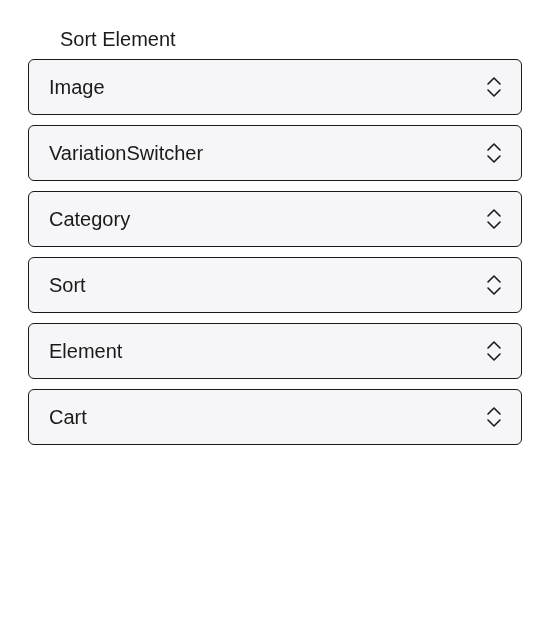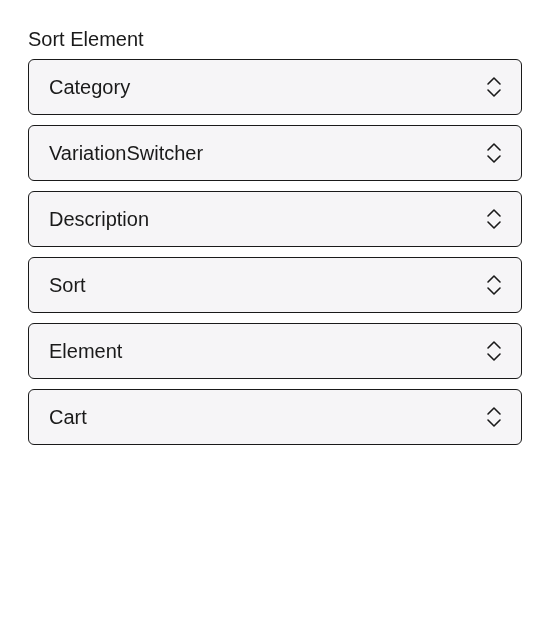--- a/index.html
+++ b/index.html
@@ -11,20 +11,21 @@
       font-family: "Segoe UI", Tahoma, Geneva, Verdana, sans-serif;
       background: #ffffff;
       padding: 28px 28px 28px 28px;
       width: 550px;
     }
     .section-title {
       font-size: 20px;
       color: #1a1a1a;
       font-weight: 400;
       margin-bottom: 8px;
+      margin-left: 32px;
     }
     .sort-list {
       display: flex;
       flex-direction: column;
       gap: 10px;
     }
     .sort-item {
       display: flex;
       align-items: center;
       justify-content: space-between;
@@ -52,21 +53,21 @@
       display: block;
     }
   </style>
 </head>
 <body>
 
 <div class="section-title">Sort Element</div>
 
 <div class="sort-list" id="sort-list">
     <div class="sort-item">
-      <span class="sort-label">Category</span>
+      <span class="sort-label">Image</span>
       <span class="sort-handle">
         <svg width="18" height="11" viewBox="0 0 18 11">
           <path d="M3 8 L9 2 L15 8" fill="none" stroke="#1a1a1a" stroke-width="1.6" stroke-linecap="round" stroke-linejoin="round"></path>
         </svg>
         <svg width="18" height="11" viewBox="0 0 18 11">
           <path d="M3 3 L9 9 L15 3" fill="none" stroke="#1a1a1a" stroke-width="1.6" stroke-linecap="round" stroke-linejoin="round"></path>
         </svg>
       </span>
     </div>
     <div class="sort-item">
@@ -74,21 +75,21 @@
       <span class="sort-handle">
         <svg width="18" height="11" viewBox="0 0 18 11">
           <path d="M3 8 L9 2 L15 8" fill="none" stroke="#1a1a1a" stroke-width="1.6" stroke-linecap="round" stroke-linejoin="round"></path>
         </svg>
         <svg width="18" height="11" viewBox="0 0 18 11">
           <path d="M3 3 L9 9 L15 3" fill="none" stroke="#1a1a1a" stroke-width="1.6" stroke-linecap="round" stroke-linejoin="round"></path>
         </svg>
       </span>
     </div>
     <div class="sort-item">
-      <span class="sort-label">Description</span>
+      <span class="sort-label">Category</span>
       <span class="sort-handle">
         <svg width="18" height="11" viewBox="0 0 18 11">
           <path d="M3 8 L9 2 L15 8" fill="none" stroke="#1a1a1a" stroke-width="1.6" stroke-linecap="round" stroke-linejoin="round"></path>
         </svg>
         <svg width="18" height="11" viewBox="0 0 18 11">
           <path d="M3 3 L9 9 L15 3" fill="none" stroke="#1a1a1a" stroke-width="1.6" stroke-linecap="round" stroke-linejoin="round"></path>
         </svg>
       </span>
     </div>
     <div class="sort-item">

